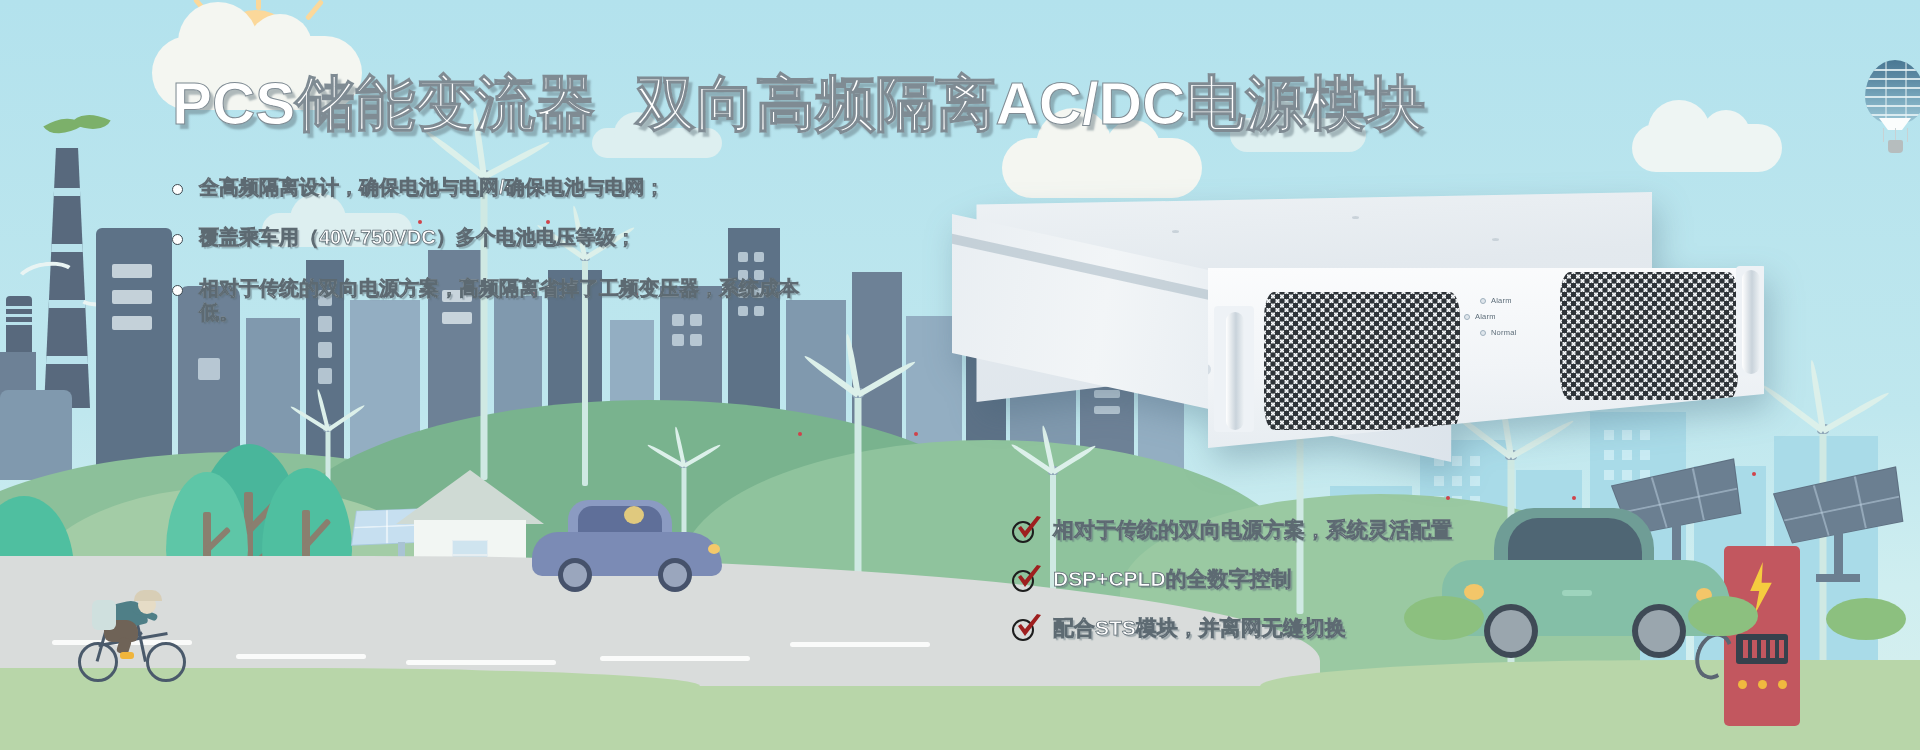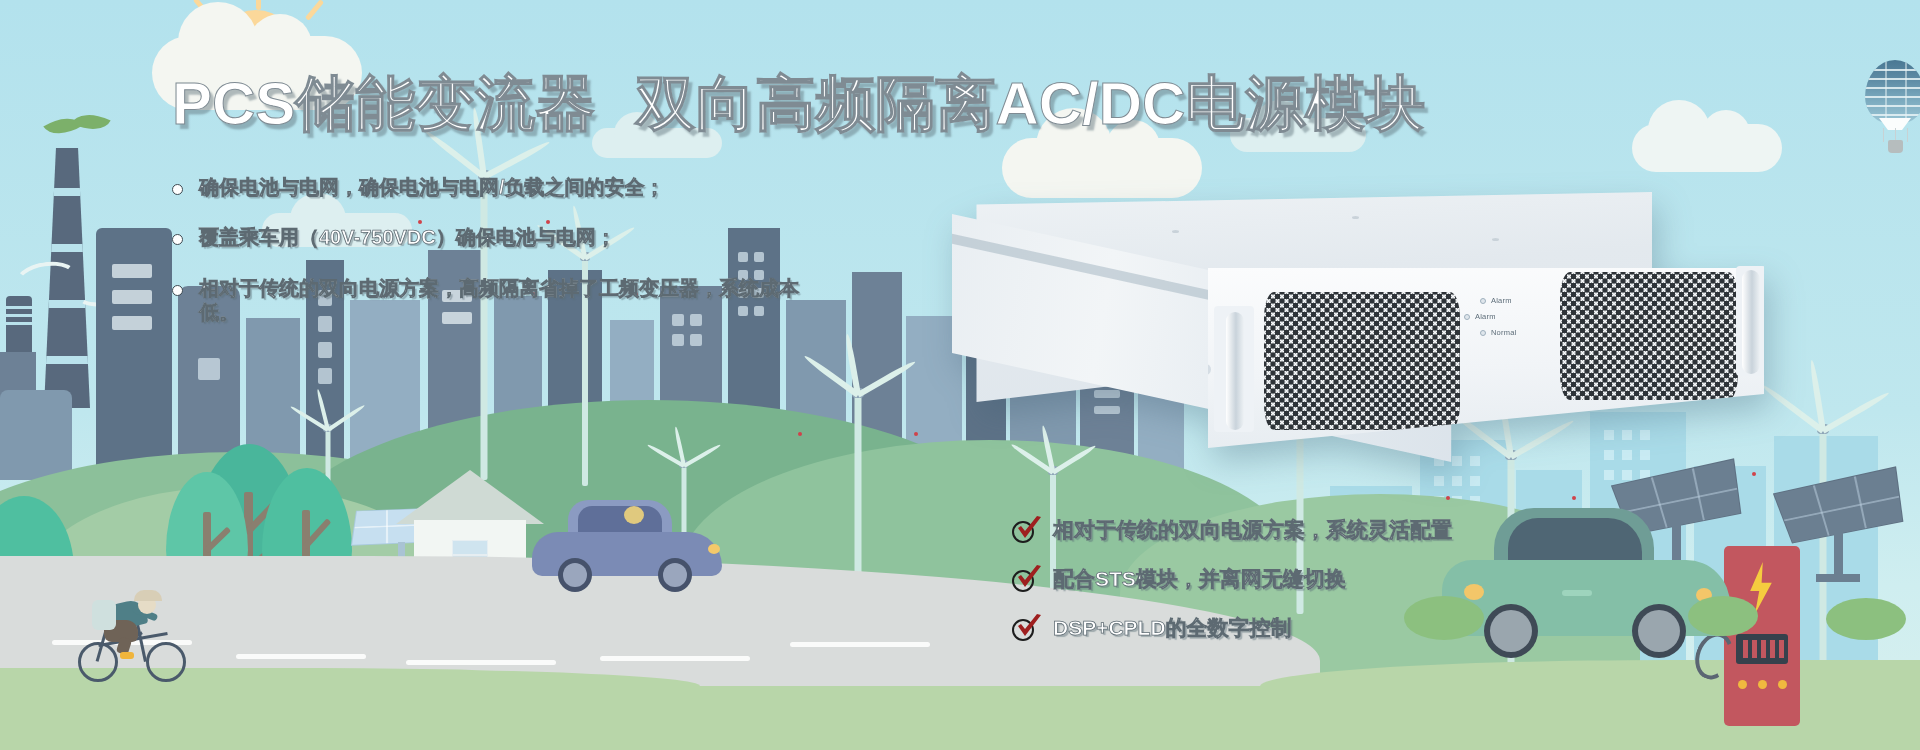--- a/index.html
+++ b/index.html
@@ -703,25 +703,25 @@
       <div class="handle-plate" style="left:528px;top:-2px;width:30px;height:110px;"></div>
       <div class="handle" style="left:534px;top:2px;height:104px;"></div>
     </div>
   </div>
 
   <div id="title"><span>PCS储能变流器</span><span class="gap"></span><span>双向高频隔离AC/DC电源模块</span></div>
 
   <div id="bullets">
     <div class="bullet">
       <span class="bullet-dot"></span>
-      <span class="bullet-text">确保电池与电网，确保电池与电网/负载之间的安全；</span>
+      <span class="bullet-text">全高频隔离设计，确保电池与电网/确保电池与电网；</span>
     </div>
     <div class="bullet">
       <span class="bullet-dot"></span>
-      <span class="bullet-text">覆盖乘车用（40V-750VDC）确保电池与电网；</span>
+      <span class="bullet-text">覆盖乘车用（40V-750VDC）多个电池电压等级；</span>
     </div>
     <div class="bullet" style="width:640px;">
       <span class="bullet-dot"></span>
       <span class="bullet-text">相对于传统的双向电源方案，高频隔离省掉了工频变压器，系统成本低。</span>
     </div>
   </div>
 
   <div id="checks">
     <div class="check-item">
       <span class="check-mark">
@@ -732,26 +732,26 @@
       </span>
       <span class="check-text">相对于传统的双向电源方案，系统灵活配置</span>
     </div>
     <div class="check-item">
       <span class="check-mark">
         <span class="check-circle"></span>
         <svg class="check-tick" viewBox="0 0 26 26">
           <path d="M2 12 L9 22 L25 1 L21 0 L9 15 L5 10 Z" fill="#9e1f1f"></path>
         </svg>
       </span>
-      <span class="check-text">配合STS模块，并离网无缝切换</span>
+      <span class="check-text">DSP+CPLD的全数字控制</span>
     </div>
     <div class="check-item">
       <span class="check-mark">
         <span class="check-circle"></span>
         <svg class="check-tick" viewBox="0 0 26 26">
           <path d="M2 12 L9 22 L25 1 L21 0 L9 15 L5 10 Z" fill="#9e1f1f"></path>
         </svg>
       </span>
-      <span class="check-text">DSP+CPLD的全数字控制</span>
+      <span class="check-text">配合STS模块，并离网无缝切换</span>
     </div>
   </div>
 
 </div>
 
 </body></html>

